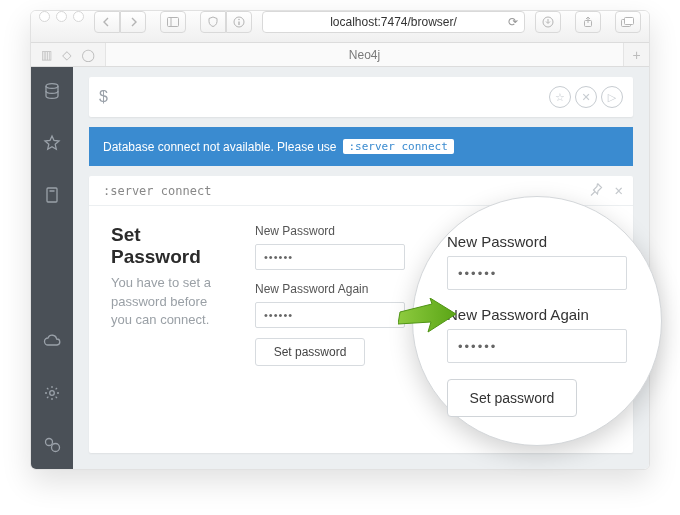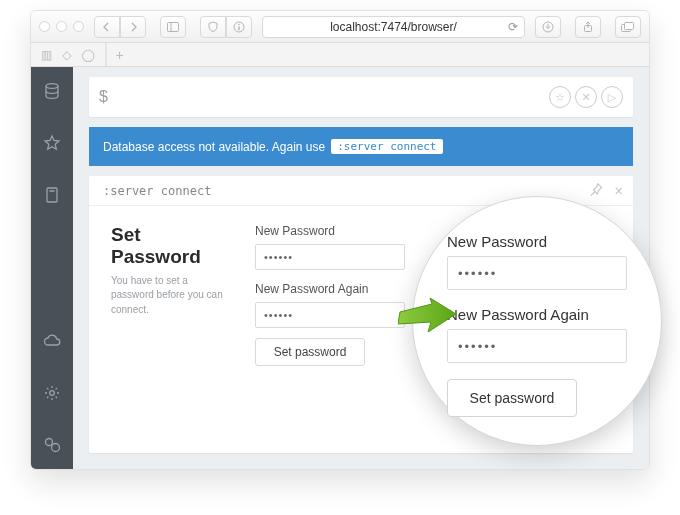--- a/index.html
+++ b/index.html
@@ -20,21 +20,20 @@
     border-radius: 6px;
     background: #fff;
     box-shadow: 0 12px 30px rgba(0,0,0,0.12);
     overflow: hidden;
   }
   .toolbar {
     height: 32px;
     background: linear-gradient(#fdfdfd,#f0f0f0);
     border-bottom: 1px solid #dcdcdc;
     display: flex;
-    align-items: center;
     padding: 0 8px;
     gap: 4px;
   }
   .traffic { display:flex; gap:6px; margin-right:6px; }
   .dot { width:11px; height:11px; border-radius:50%; background:#fff; border:1px solid #d6d6d6; }
   .nav-group, .right-group { display:flex; gap:0; }
   .tbtn {
     height:22px; min-width:26px;
     border:1px solid #d9d9d9;
     background:linear-gradient(#fff,#f3f3f3);
@@ -82,21 +81,21 @@
   
   .banner{background:#3a8bd0;color:#fff;font-size:12px;padding:12px 14px;display:flex;align-items:center;gap:6px;flex-wrap:wrap;}
   .banner .code{background:#fff;color:#3a8bd0;border-radius:2px;padding:1px 6px;font-family:Menlo,monospace;font-size:11px;}
   
   .card{background:#fff;border-radius:2px;box-shadow:0 1px 2px rgba(0,0,0,0.06);flex:1;display:flex;flex-direction:column;}
   .card-head{border-bottom:1px solid #eceff1;display:flex;align-items:center;justify-content:space-between;padding:6px 10px 6px 14px;font-family:Menlo,monospace;font-size:12px;color:#888;}
   .card-head .hacts{display:flex;gap:12px;color:#c4c8cc;font-size:14px;}
   .card-body{display:flex;padding:18px 22px;gap:24px;}
   .pane-text{width:120px;}
   .pane-text h2{font-size:19px;color:#2b2b2b;font-weight:600;line-height:1.15;margin-bottom:6px;}
-  .pane-text p{font-size:10px;color:#9aa0a6;line-height:1.45;}
+  .pane-text p{font-size:13px;color:#9aa0a6;line-height:1.45;}
   .pane-form{display:flex;flex-direction:column;gap:6px;}
   .pane-form label{font-size:12px;color:#555;}
   .pane-form input{width:150px;height:26px;border:1px solid #d7dbdf;border-radius:2px;padding:0 8px;font-size:11px;letter-spacing:1px;color:#666;}
   .pane-form button{margin-top:4px;width:110px;height:28px;border:1px solid #d7dbdf;background:#fff;border-radius:3px;font-size:12px;color:#444;cursor:pointer;}
   
   .magnifier{
     position:absolute;
     right:18px;
     top:196px;
     width:250px;height:250px;
@@ -188,20 +187,23 @@
         </svg>
     </div>
   </div>
 
   <div class="tabstrip">
     <div class="leftbtns">
       <span>▥</span>
       <span>◇</span>
       <span>◯</span>
     </div>
+    <div class="tab">
+      <span>Neo4j</span>
+    </div>
     <div class="addtab">+</div>
   </div>
 
   <div class="app">
     <div class="sidebar">
       <div class="sicon">
         <svg width="18" height="18" viewBox="0 0 18 18" fill="none" stroke="#9aa1a9" stroke-width="1.3">
             <ellipse cx="9" cy="4" rx="6" ry="2.4"></ellipse>
             <path d="M3 4v5c0 1.3 2.7 2.4 6 2.4s6-1.1 6-2.4V4"></path>
             <path d="M3 9v5c0 1.3 2.7 2.4 6 2.4s6-1.1 6-2.4V9"></path>
@@ -243,21 +245,21 @@
         <span class="dollar">$</span>
         <input value="" style="">
         <div class="acts">
           <div class="circ">☆</div>
           <div class="circ">✕</div>
           <div class="circ">▷</div>
         </div>
       </div>
 
       <div class="banner">
-        <span>Database access not available. Again use</span>
+        <span>Database connect not available. Please use</span>
         <span class="code">:server connect</span>
       </div>
 
       <div class="card">
         <div class="card-head">
           <span>:server connect</span>
           <div class="hacts">
             <span>
               <svg width="14" height="14" viewBox="0 0 14 14" fill="none" stroke="#c4c8cc" stroke-width="1.2">
                   <path d="M8.5 1.5 12.5 5.5 9 9l-.5 3L6 9.5 2 13.5M6 9.5 4.5 8 8 4.5 8.5 1.5"></path>

